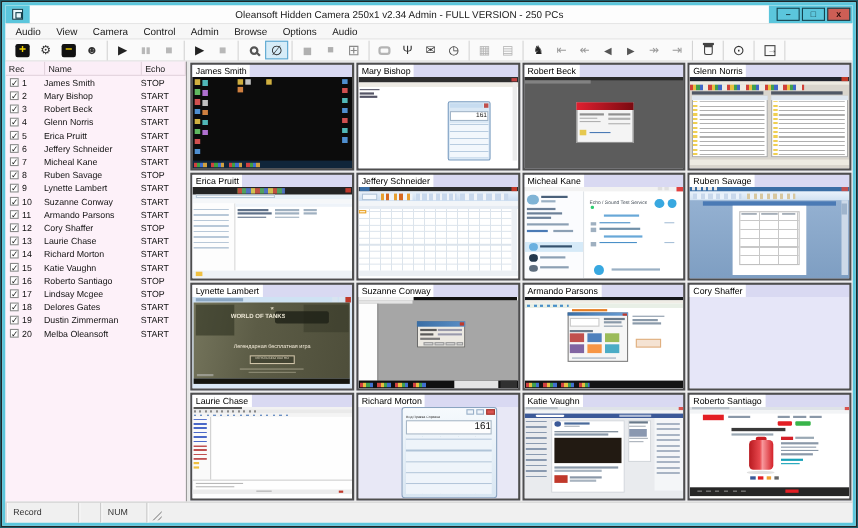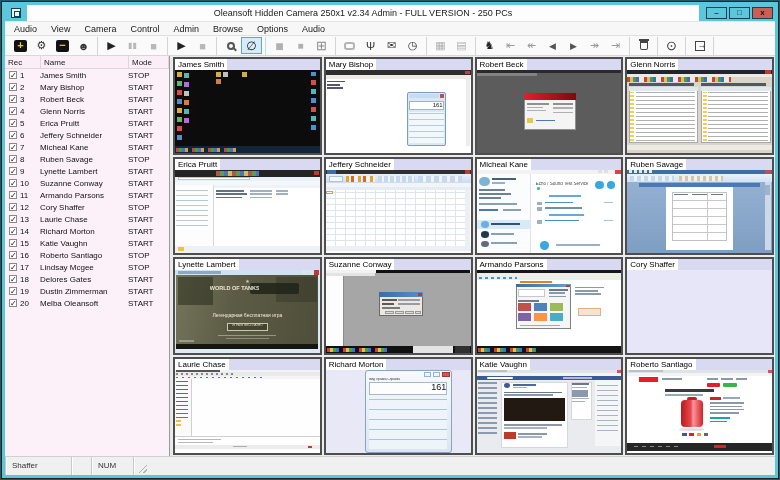--- a/index.html
+++ b/index.html
@@ -213,21 +213,21 @@
             <span class="ic ic-exit"></span>
           </span>
         </div>
       </div>
 
   <div class="main">
     <div class="pc-list" id="pclist">
           <div class="list-header">
             <div class="hc c-rec">Rec</div>
             <div class="hc c-name">Name</div>
-            <div class="hc c-mode">Mode</div>
+            <div class="hc c-mode">Echo</div>
           </div>
           <div class="pc-row">
             <span class="cb">✓</span>
             <span class="rn">1</span>
             <span class="nm">James Smith</span>
             <span class="md">STOP</span>
           </div>
           <div class="pc-row">
             <span class="cb">✓</span>
             <span class="rn">2</span>
@@ -735,20 +735,20 @@
               <div class="shape" style="left: 53%; top: 76%; width: 3%; height: 4%; background: rgb(102, 102, 102);"></div>
               <div class="shape" style="left: 0%; top: 88%; width: 100%; height: 9%; background: rgb(38, 38, 38);"></div>
               <div class="shape" style="left: 5%; top: 91%; width: 30%; height: 2%; background: repeating-linear-gradient(90deg, rgb(136, 136, 136) 0px, rgb(136, 136, 136) 4px, rgb(38, 38, 38) 4px, rgb(38, 38, 38) 8px);"></div>
               <div class="shape" style="left: 60%; top: 90%; width: 8%; height: 4%; background: rgb(227, 30, 36);"></div>
             </div>
           </div>
         </div>
   </div>
 
   <div class="statusbar">
-    <div class="sb-panel sb-record">Shaffer</div>
+    <div class="sb-panel sb-record">Record</div>
     <div class="sb-panel sb-sp1"></div>
     <div class="sb-panel sb-num">NUM</div>
     <div class="sb-panel sb-grip"></div>
   </div>
 
 </div>
 </div>
 
 </body></html>

